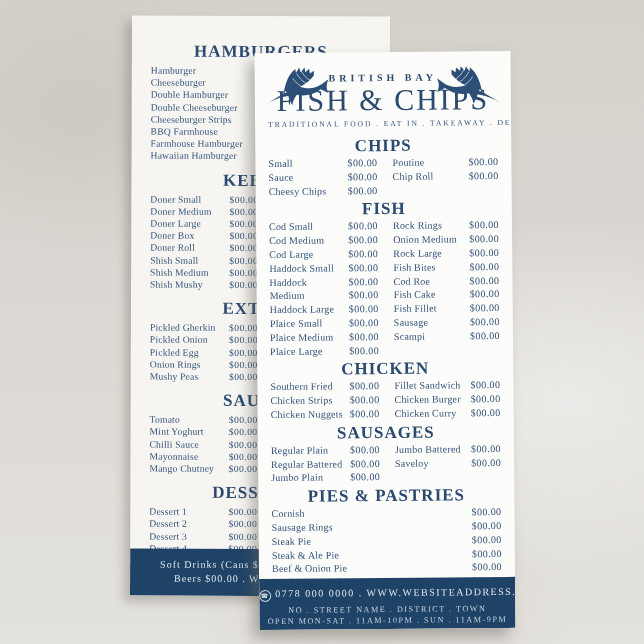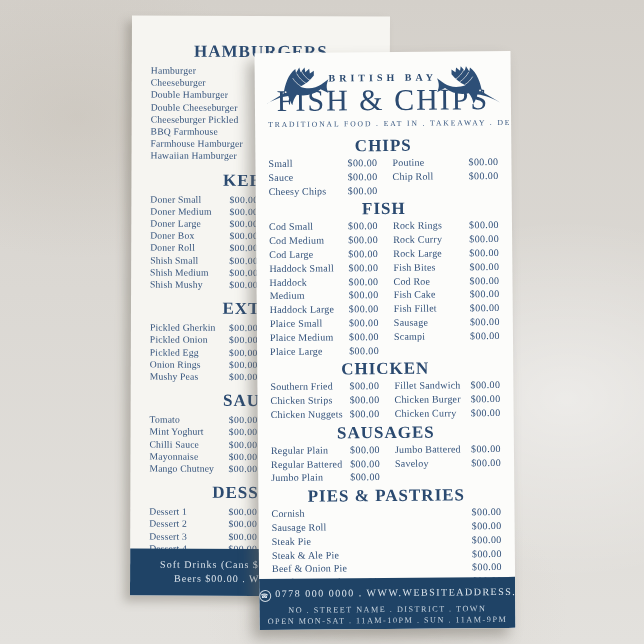--- a/index.html
+++ b/index.html
@@ -110,21 +110,21 @@
             </div>
             <div class="mrow">
               <span class="n">Double Hamburger</span>
               <span class="p"></span>
             </div>
             <div class="mrow">
               <span class="n">Double Cheeseburger</span>
               <span class="p"></span>
             </div>
             <div class="mrow">
-              <span class="n">Cheeseburger Pickled</span>
+              <span class="n">Cheeseburger Strips</span>
               <span class="p"></span>
             </div>
             <div class="mrow">
               <span class="n">BBQ Farmhouse</span>
               <span class="p"></span>
             </div>
             <div class="mrow">
               <span class="n">Farmhouse Hamburger</span>
               <span class="p"></span>
             </div>
@@ -340,21 +340,21 @@
                   <span class="n">Plaice Large</span>
                   <span class="p">$00.00</span>
                 </div>
               </div>
               <div class="col2">
                 <div class="mrow">
                   <span class="n">Rock Rings</span>
                   <span class="p">$00.00</span>
                 </div>
                 <div class="mrow">
-                  <span class="n">Rock Curry</span>
+                  <span class="n">Onion Medium</span>
                   <span class="p">$00.00</span>
                 </div>
                 <div class="mrow">
                   <span class="n">Rock Large</span>
                   <span class="p">$00.00</span>
                 </div>
                 <div class="mrow">
                   <span class="n">Fish Bites</span>
                   <span class="p">$00.00</span>
                 </div>
@@ -444,21 +444,21 @@
             </div>
           </div>
           <div class="fc-section">
             <h2 class="fc-head">PIES &amp; PASTRIES</h2>
             <div class="full-rows">
               <div class="mrow">
                 <span class="n">Cornish</span>
                 <span class="p">$00.00</span>
               </div>
               <div class="mrow">
-                <span class="n">Sausage Roll</span>
+                <span class="n">Sausage Rings</span>
                 <span class="p">$00.00</span>
               </div>
               <div class="mrow">
                 <span class="n">Steak Pie</span>
                 <span class="p">$00.00</span>
               </div>
               <div class="mrow">
                 <span class="n">Steak &amp; Ale Pie</span>
                 <span class="p">$00.00</span>
               </div>

